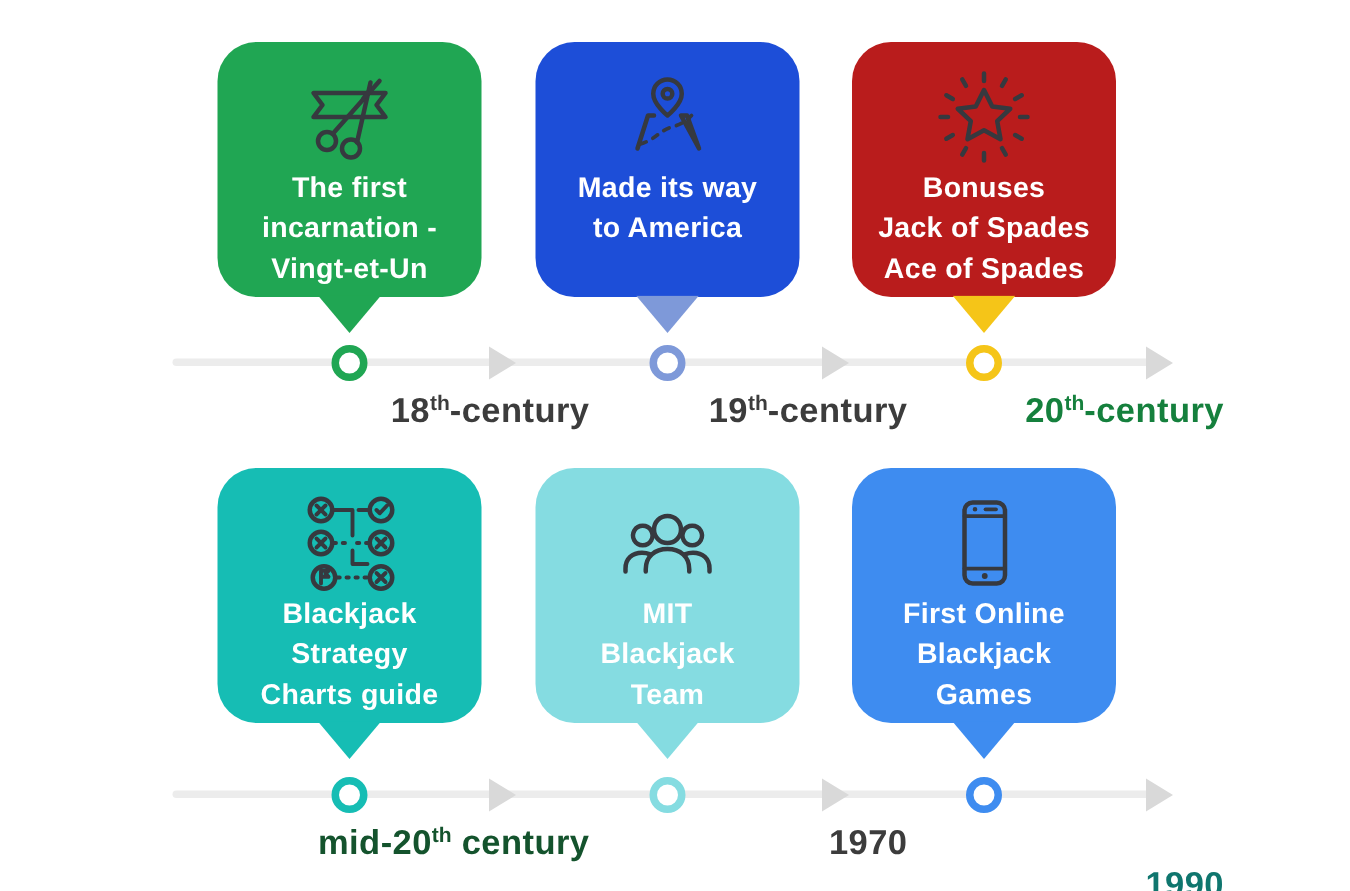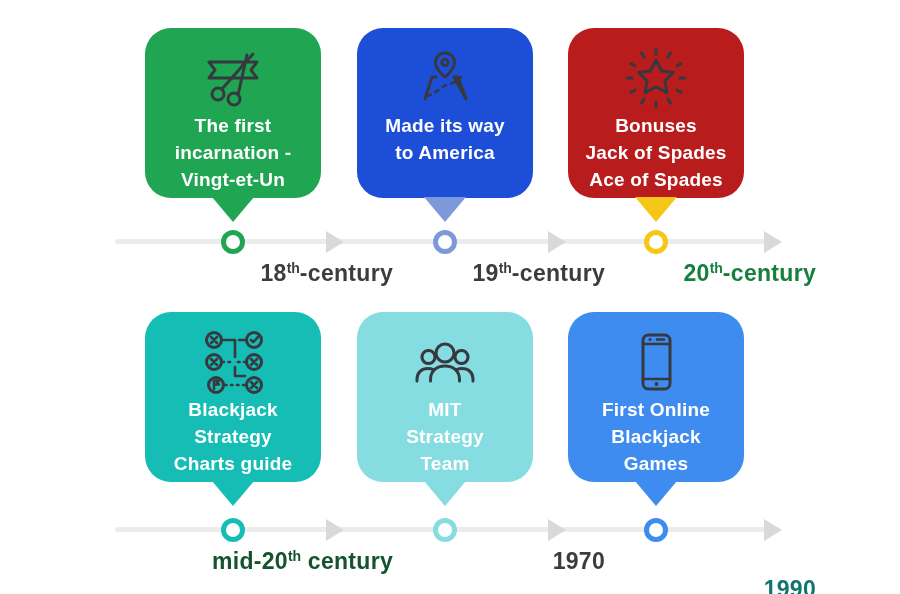--- a/index.html
+++ b/index.html
@@ -190,21 +190,21 @@
       <svg width="68" height="56" viewBox="0 0 68 52" fill="none" stroke="currentColor" stroke-width="3" stroke-linecap="round" stroke-linejoin="round">
         <path d="M17.5 27.5 a6.5 6.5 0 1 1 0.01 0"></path>
         <path d="M6 45 v-2 c0 -6.5 4.5 -10.5 11 -10.5 c2 0 3.8 0.4 5.4 1.1"></path>
         <path d="M50.5 27.5 a6.5 6.5 0 1 0 -0.01 0"></path>
         <path d="M62 45 v-2 c0 -6.5 -4.5 -10.5 -11 -10.5 c-2 0 -3.8 0.4 -5.4 1.1"></path>
         <circle cx="34" cy="17" r="9"></circle>
         <path d="M19.5 45 v-1.5 c0 -8.5 6 -13.5 14.5 -13.5 s14.5 5 14.5 13.5 V45"></path>
       </svg>
     </div>
     <div class="title">MIT
-Strategy
+Blackjack
 Team</div>
     <div class="tail" style="background: rgb(133, 220, 225);"></div>
   </div>
 
   <div class="card" style="left: 568px; top: 312px; background: rgb(62, 140, 240);">
     <div class="icon-wrap" style="color: rgb(54, 57, 63);">
       <svg width="64" height="62" viewBox="0 0 64 62" fill="none" stroke="currentColor" stroke-width="3" stroke-linecap="round" stroke-linejoin="round">
         <rect x="19" y="4" width="27" height="54" rx="5.5"></rect>
         <path d="M19 13 H46" stroke-width="2.5"></path>
         <path d="M19 48 H46" stroke-width="2.5"></path>

